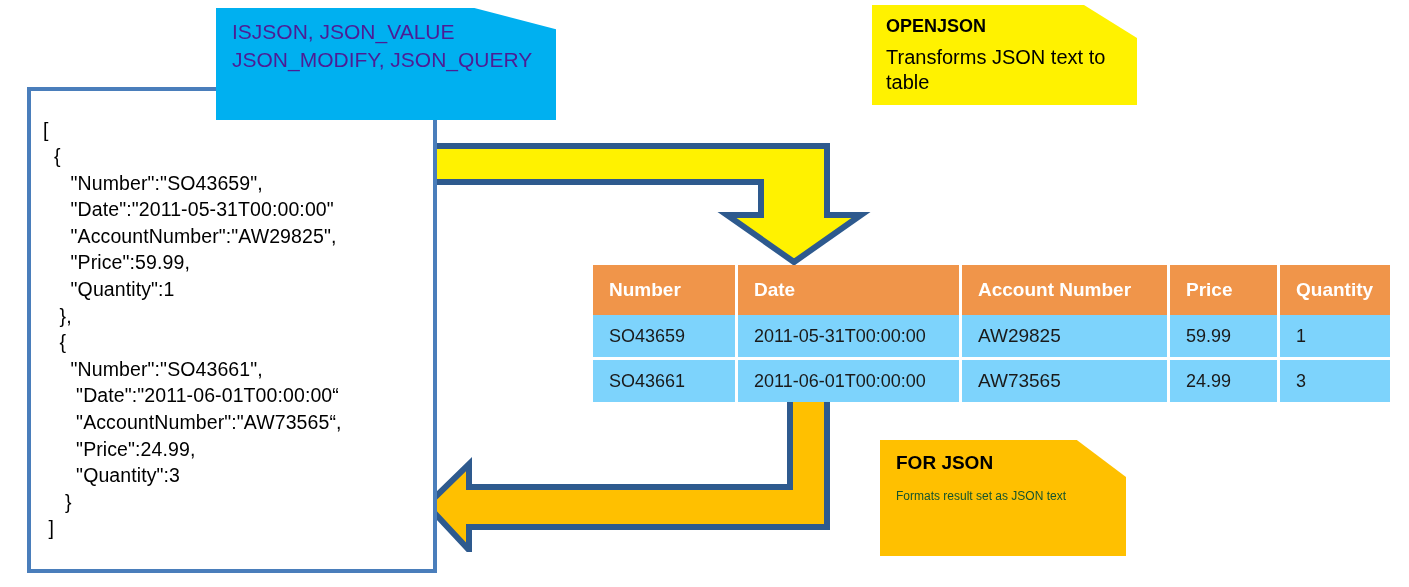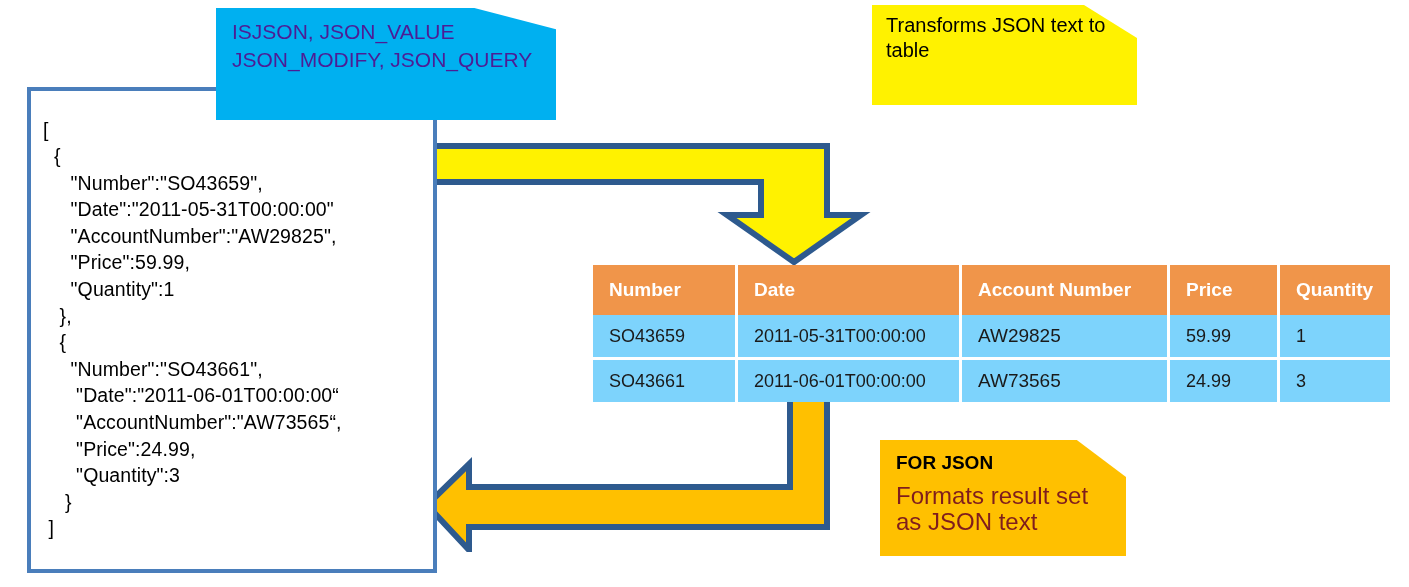--- a/index.html
+++ b/index.html
@@ -46,21 +46,21 @@
   #yellow-callout .body{font-size:20px;color:#000;line-height:25px;width:228px;}
 
   
   #amber-callout{
     position:absolute;left:880px;top:440px;width:246px;height:116px;
     background:#FFC000;z-index:8;
     clip-path:polygon(0 0, 80% 0, 100% 32%, 100% 100%, 0 100%);
     padding:10px 0 0 16px;box-sizing:border-box;
   }
   #amber-callout .ttl{font-size:19px;font-weight:bold;color:#000;line-height:26px;margin-bottom:7px;}
-  #amber-callout .body{font-size:24px;color:#7f1d1d;line-height:26px;width:210px;}
+  #amber-callout .body{font-size:12px;color:#14532d;line-height:26px;width:210px;}
 
   
   .arrow-svg{position:absolute;z-index:4;}
   #yellow-arrow{left:424px;top:143px;}
   #orange-arrow{left:424px;top:392px;}
 
   
   #result-table{
     position:absolute;left:593px;top:265px;width:797px;z-index:7;
     border-collapse:separate;border-spacing:0;table-layout:fixed;
@@ -107,20 +107,21 @@
     }
  ]</pre>
   </div>
 
   <div id="cyan-callout">
     <div class="ln">ISJSON, JSON_VALUE</div>
     <div class="ln">JSON_MODIFY, JSON_QUERY</div>
   </div>
 
   <div id="yellow-callout">
+    <div class="ttl">OPENJSON</div>
     <div class="body">Transforms JSON text to table</div>
   </div>
 
   <div id="amber-callout">
     <div class="ttl">FOR JSON</div>
     <div class="body">Formats result set as JSON text</div>
   </div>
 
   <svg class="arrow-svg" id="yellow-arrow" width="450" height="125" viewBox="0 0 450 125">
     <path d="M 3 3 L 403 3 L 403 72 L 437 72 L 370 119 L 303 72 L 337 72 L 337 39 L 3 39 Z" fill="#FFF200" stroke="#2E5A8E" stroke-width="6" stroke-linejoin="miter"></path>

